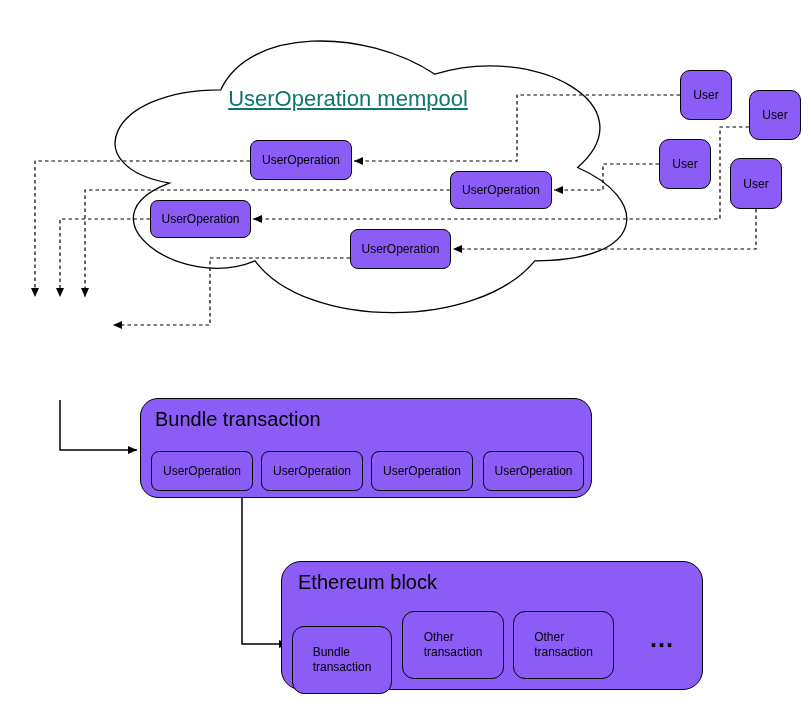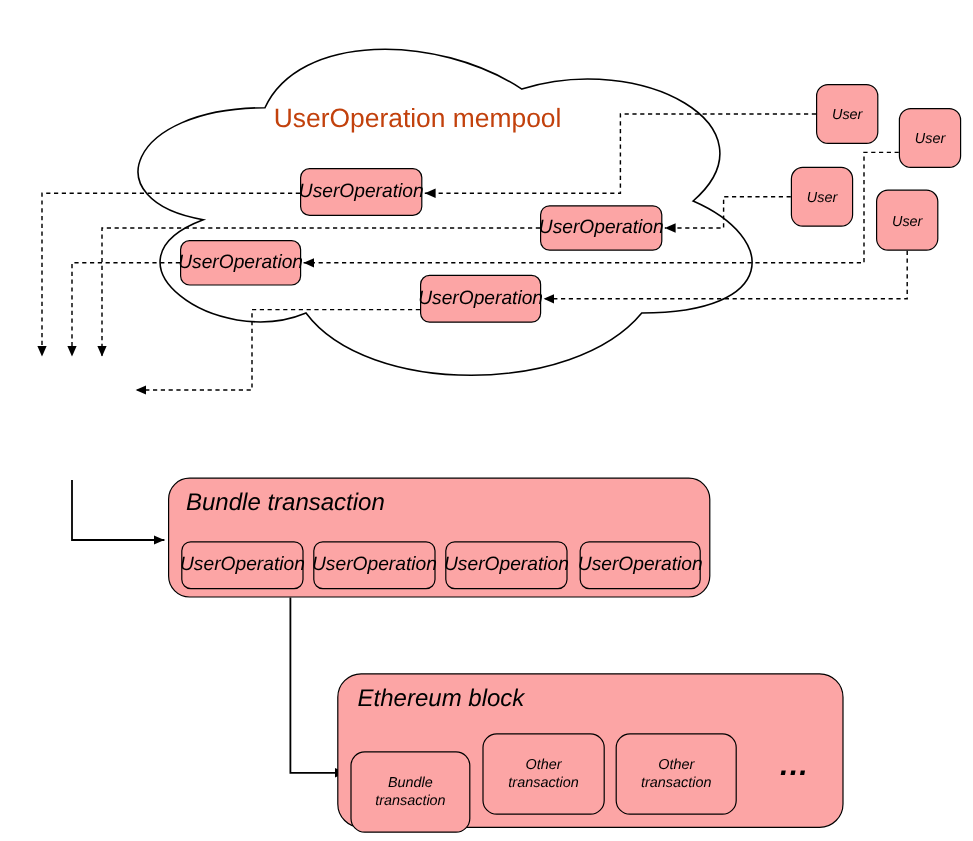--- a/index.html
+++ b/index.html
@@ -2,32 +2,32 @@
 <html><head>
 <meta charset="utf-8">
 <style>
   html,body{margin:0;padding:0;background:#ffffff;}
   .stage{
     position:relative;width:811px;height:701px;background:#ffffff;overflow:hidden;
     font-family:"Liberation Sans","DejaVu Sans",sans-serif;color:#000;
   }
   .layer{position:absolute;left:0;top:0;width:811px;height:701px;}
   .node{
-    position:absolute;box-sizing:border-box;background:#fca5a5;border:1.5px solid #000000;
-    display:flex;align-items:center;justify-content:center;text-align:center;font-style:italic;
+    position:absolute;box-sizing:border-box;background:#8b5cf6;border:1.5px solid #000000;
+    display:flex;align-items:center;justify-content:center;text-align:left;
   }
-  .op{border-radius:8px;font-size:16px;}
+  .op{border-radius:8px;font-size:12px;}
   .user{border-radius:10px;font-size:12px;}
   .bundler{border-radius:16px;font-size:20px;}
   .group{border-radius:18px;}
   .group-eth{border-radius:20px;}
   .group-title{position:absolute;font-size:20px;white-space:nowrap;color:#000;}
   .cloud-title{
-    position:absolute;font-size:22px;text-align:center;white-space:nowrap;color:#c2410c;
-    display:flex;align-items:center;justify-content:center;
+    position:absolute;font-size:22px;text-align:center;white-space:nowrap;color:#0f766e;
+    display:flex;align-items:center;justify-content:center;text-decoration:underline;
   }
   .tx{border-radius:12px;font-size:12px;line-height:1.25;white-space:pre-line;}
   .dots{
     position:absolute;font-size:25px;font-weight:bold;letter-spacing:1px;
     display:flex;align-items:center;justify-content:center;color:#000;
   }
 </style>
 </head>
 <body>
 

